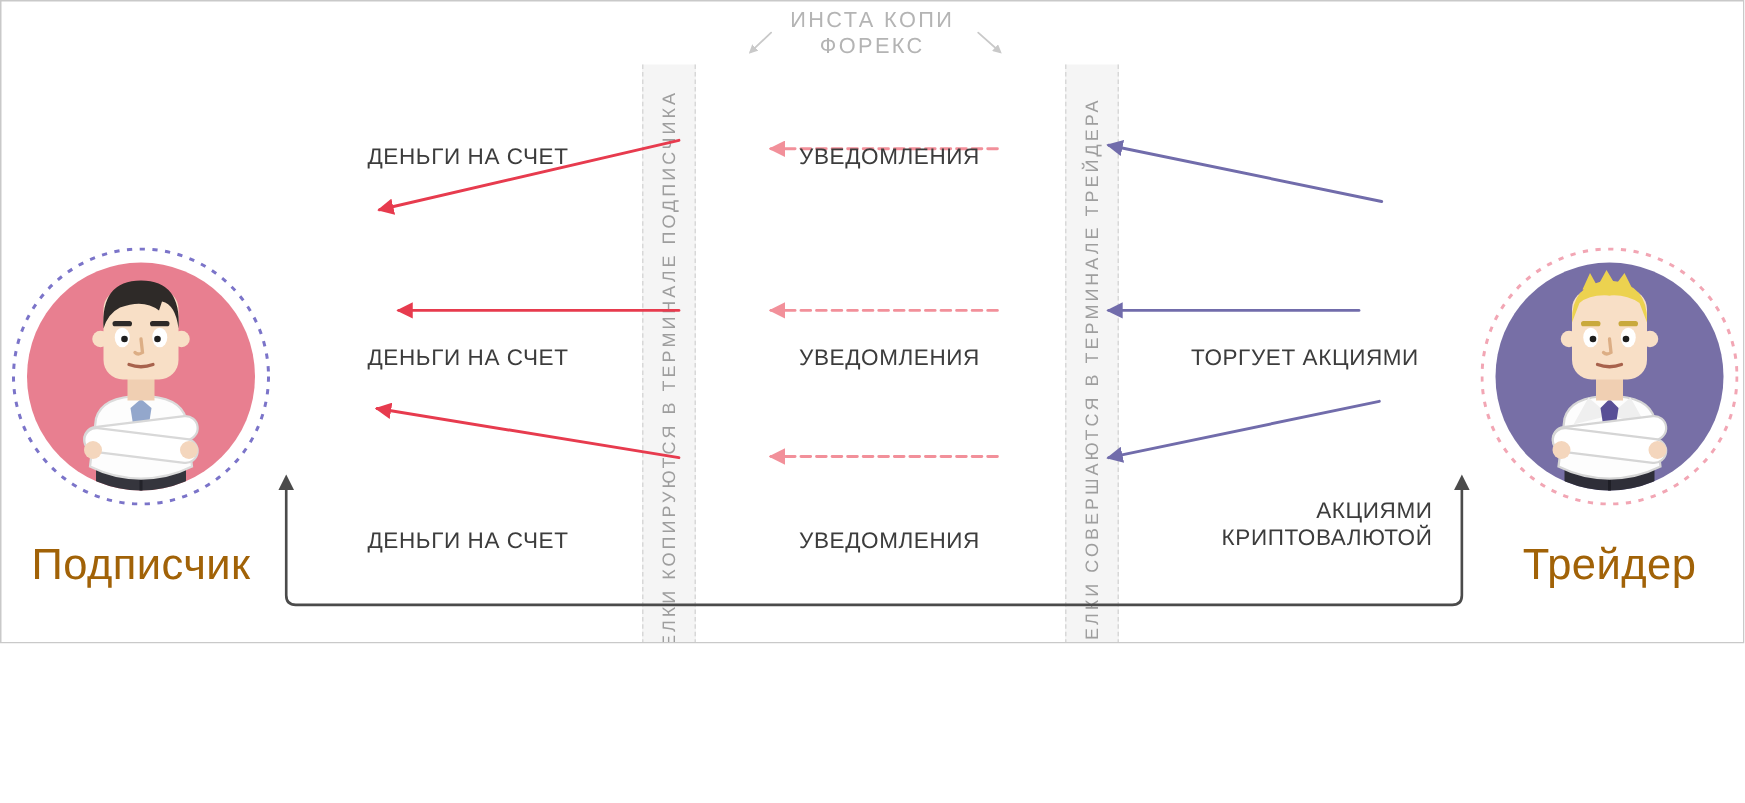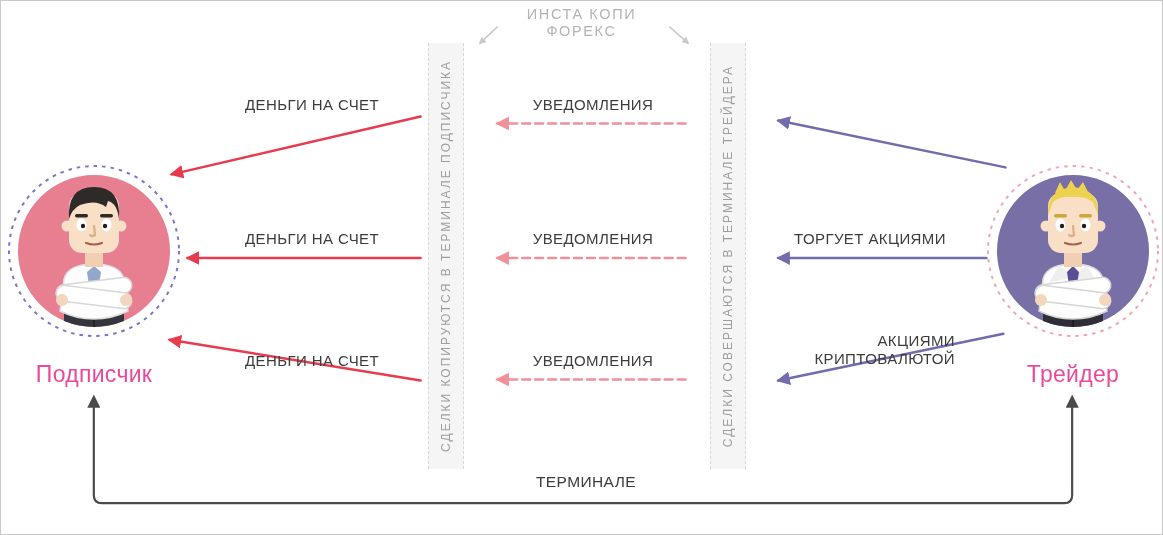--- a/index.html
+++ b/index.html
@@ -1,20 +1,20 @@
 <!DOCTYPE html>
 <html style="--money: #e73b4e; --notify: #f2909a; --trade: #716cab; --commission: #4b4b4b; --hint: #c9c9c9; --muted-text: #b5b5b5; --label-text: #3c3c3c; --subscriber-fill: #e87f90; --subscriber-ring: #7b74c9; --trader-fill: #776fa6; --trader-ring: #f2a6b4;"><head>
 <meta charset="utf-8">
 <style>
   * { margin:0; padding:0; box-sizing:border-box; }
   html,body { background:#fff; }
   body { font-family:"Liberation Sans", sans-serif; }
 
   .canvas {
-    position:relative; width:1163px; height:535px;
+    position:relative; width:1163px; height:429px;
     background:#ffffff; border:1px solid #c9c9c9; overflow:hidden;text-decoration:underline;
   }
 
   .title {
     position:absolute; left:0; right:0; top:5px; text-align:center;
     color:#b4b4b4; font-size:14.5px; letter-spacing:1.6px; line-height:17px;
   }
   .title span { display:block; }
 
   .arrows { position:absolute; inset:0; width:100%; height:100%; }
@@ -36,21 +36,21 @@
     position:absolute; transform:translateX(-50%);
     color:var(--label-text,#3c3c3c); font-size:15px; letter-spacing:0.4px;
     white-space:nowrap; text-align:right;
   }
   .lbl.wrap { white-space:normal; width:170px; line-height:18px; }
 
   .avatar { position:absolute; width:172px; height:172px; }
 
   .actor-label {
     position:absolute; transform:translateX(-50%);
-    font-size:23px; color:#ec4899; letter-spacing:0.3px;
+    font-size:29px; color:#a16207; letter-spacing:0.3px;
   }
 
   .note {
     position:absolute; left:0; right:0; top:512px; text-align:center;
     color:var(--muted-text,#b5b5b5); font-size:14px; letter-spacing:0.7px;
   }
 
   
   .ln { fill:none; stroke-linecap:round; }
   .money      { stroke:var(--money,#e73b4e);      stroke-width:2.5; }

